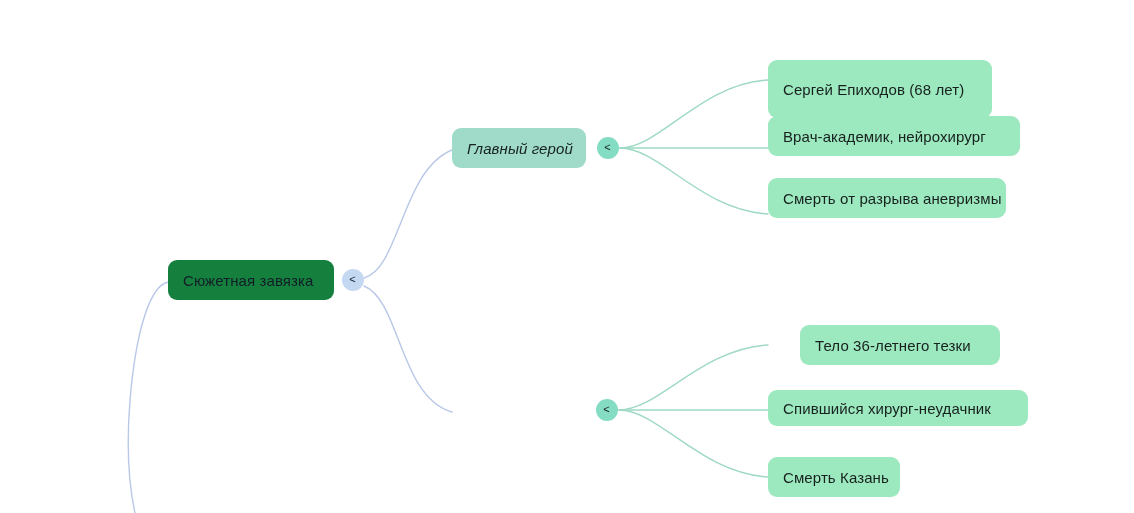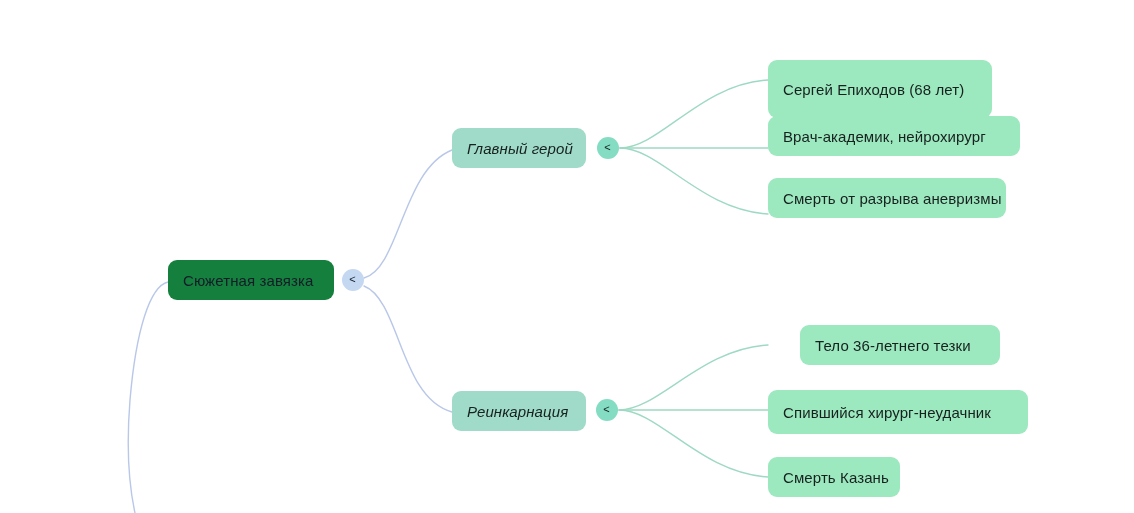--- a/index.html
+++ b/index.html
@@ -108,22 +108,21 @@
 
   <div class="node branch" style="left: 452px; top: 128px; width: 134px; height: 40px;">Главный герой</div>
   <div class="toggle branch-toggle" style="left: 608px; top: 148px;">
     <span>&lt;</span>
   </div>
 
   <div class="node leaf" style="left: 768px; top: 60px; width: 224px; height: 58px;">Сергей Епиходов (68 лет)</div>
   <div class="node leaf" style="left: 768px; top: 116px; width: 252px; height: 40px;">Врач-академик, нейрохирург</div>
   <div class="node leaf" style="left: 768px; top: 178px; width: 238px; height: 40px;">Смерть от разрыва аневризмы</div>
 
-  <div class="node branch" style="left: 452px; top: 391px; width: 134px; height: 40px;">Реинкарнация</div>
   <div class="toggle branch-toggle" style="left: 607px; top: 410px;">
     <span>&lt;</span>
   </div>
 
   <div class="node leaf" style="left: 768px; top: 325px; width: 200px; height: 40px; margin-left: 32px;">Тело 36-летнего тезки</div>
-  <div class="node leaf" style="left: 768px; top: 390px; width: 260px; height: 44px;">Спившийся хирург-неудачник</div>
+  <div class="node leaf" style="left: 768px; top: 390px; width: 260px; height: 36px;">Спившийся хирург-неудачник</div>
   <div class="node leaf" style="left: 768px; top: 457px; width: 132px; height: 40px;">Смерть Казань</div>
 
 </div>
 
 </body></html>

